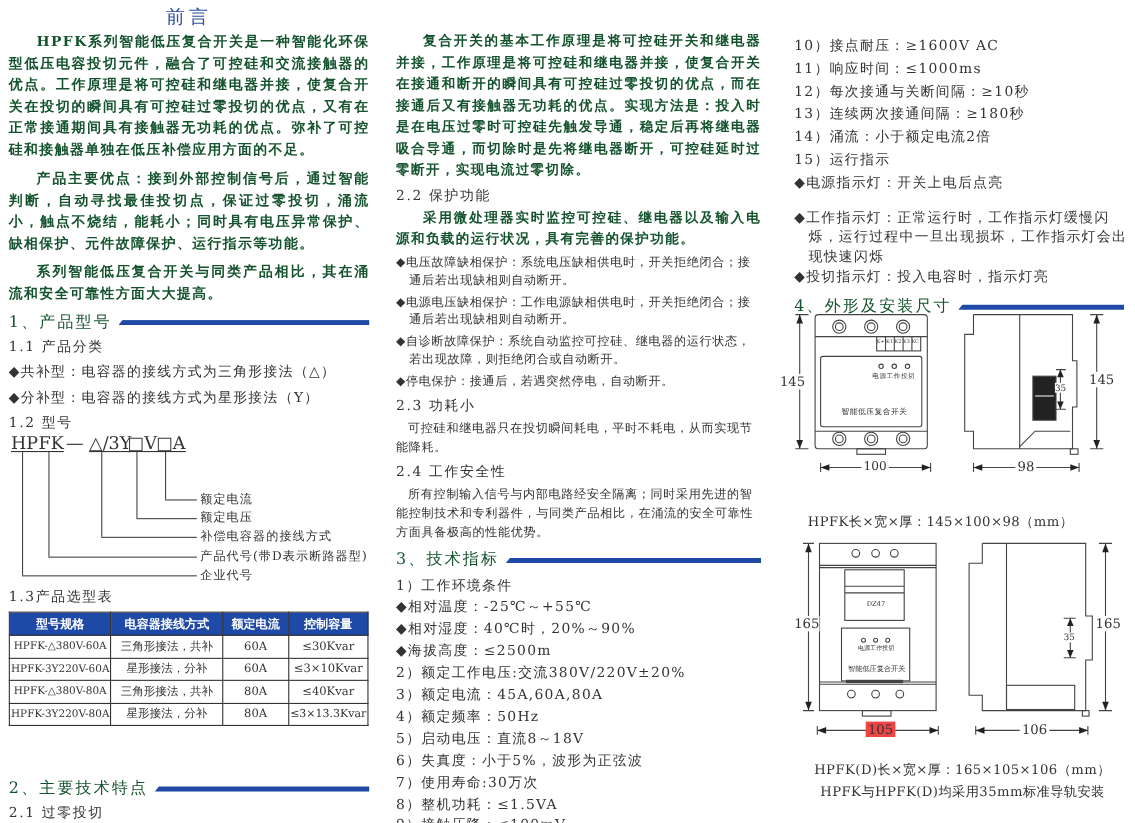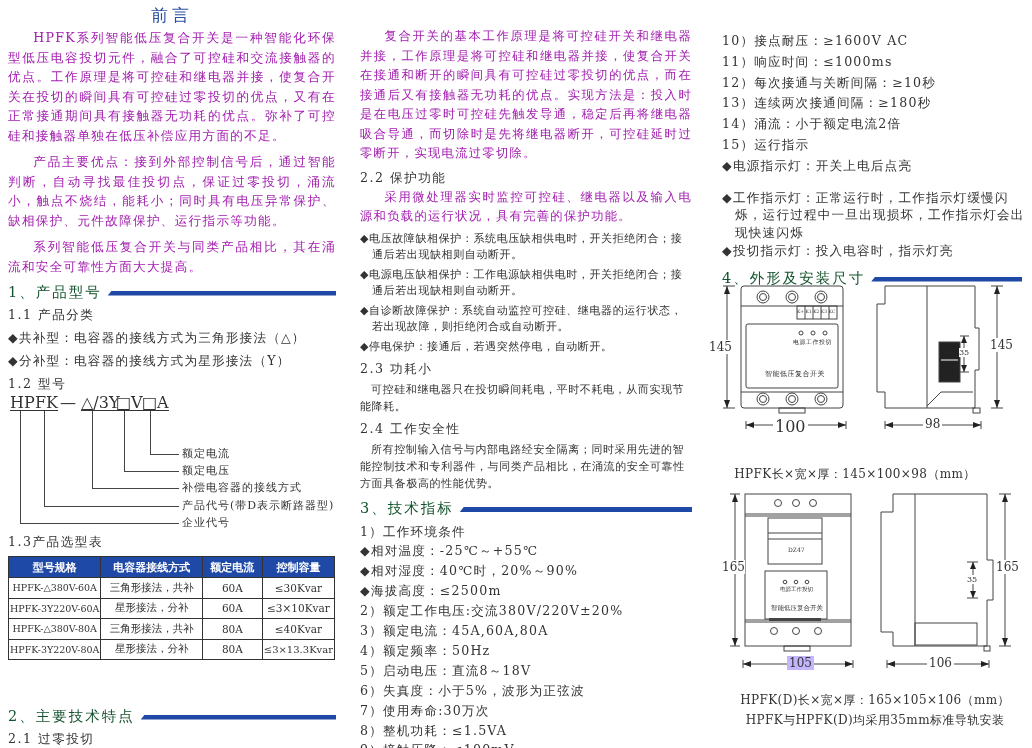--- a/index.html
+++ b/index.html
@@ -4,21 +4,21 @@
 <style>
   * { margin:0; padding:0; box-sizing:border-box; }
   html,body { width:1032px; height:748px; background:#ffffff; overflow:hidden; }
   body { font-family:"DejaVu Serif","Liberation Serif",serif; color:#333; position:relative; }
   .col { position:absolute; top:0; }
   .c1 { left:8px; width:328px; }
   .c2 { left:360px; width:332px; }
   .c3 { left:722px; width:304px; }
 
   .title { text-align:center; color:#2a4f9f; font-size:17px; letter-spacing:4px; margin-top:4px; height:24px; }
-  .para { font-size:12.6px; line-height:19.5px; letter-spacing:1.3px; text-align:justify; color:#a21caf; }
+  .para { font-size:12.6px; line-height:19.5px; letter-spacing:1.3px; text-align:justify; color:#14532d;font-weight:bold; }
   .para.indent { text-indent:2em; }
 
   .h1 { position:relative; height:22px; color:#14532d; font-size:14.5px; letter-spacing:2px; display:flex; align-items:center; }
   .h1 .bar { flex:1; height:5px; background:#1f49a6; margin-left:6px; margin-top:2px; clip-path:polygon(4px 0,100% 0,100% 100%,0 100%); }
   .h2 { font-size:12.6px; letter-spacing:1.5px; color:#333; height:20px; line-height:20px; }
   .li { font-size:12.6px; letter-spacing:1.2px; line-height:20px; color:#333; }
   .sm { font-size:11px; letter-spacing:0.6px; line-height:16px; color:#333; }
   .sm.bul { padding-left:12px; text-indent:-12px; margin-bottom:4px; }
 
   
@@ -248,21 +248,21 @@
         <polygon points="141,145 133,142 133,148"></polygon>
       <polygon points="292,6 289,14 295,14"></polygon>
         <polygon points="292,128 289,120 295,120"></polygon>
       <polygon points="180,145 188,142 188,148"></polygon>
         <polygon points="276,145 268,142 268,148"></polygon>
       <polygon points="259,56 256,63 262,63"></polygon>
         <polygon points="259,92 256,85 262,85"></polygon>
     </g>
   </svg>
   <span style="position:absolute;left:4px;top:60px;font-size:12px;background:#fff;">145</span>
-  <span style="position:absolute;left:68px;top:137px;font-size:16px;background:#fff;padding:0 2px;text-align:right;">100</span>
+  <span style="position:absolute;left:78px;top:137px;font-size:11px;background:#fff;padding:0 2px;text-align:right;">100</span>
   <span style="position:absolute;left:285px;top:58px;font-size:12px;background:#fff;">145</span>
   <span style="position:absolute;left:218px;top:137px;font-size:12px;background:#fff;padding:0 2px;">98</span>
   <span style="position:absolute;left:254px;top:68px;font-size:8px;background:#fff;">35</span>
   <span style="position:absolute;left:92px;top:29px;font-size:4.5px;letter-spacing:0;">K+ K1 K2 K3 KC</span>
   <span style="position:absolute;left:88px;top:58px;font-size:6px;letter-spacing:0.5px;">电源工作投切</span>
   <span style="position:absolute;left:60px;top:89px;font-size:7px;letter-spacing:0.5px;">智能低压复合开关</span>
 </div>
 <div class="caption" style="position:absolute;left:705px;top:466px;width:300px;">HPFK长×宽×厚：145×100×98（mm）</div>
 
 <div style="position:absolute;left:725px;top:490px;width:300px;height:185px;">
@@ -327,21 +327,21 @@
         <polygon points="128,174 120,171 120,177"></polygon>
       <polygon points="280,4 277,12 283,12"></polygon>
         <polygon points="280,156 277,148 283,148"></polygon>
       <polygon points="162,174 170,171 170,177"></polygon>
         <polygon points="264,174 256,171 256,177"></polygon>
       <polygon points="248,72 245,79 251,79"></polygon>
         <polygon points="248,108 245,101 251,101"></polygon>
     </g>
   </svg>
   <span style="position:absolute;left:-3px;top:70px;font-size:12px;background:#fff;">165</span>
-  <span style="position:absolute;left:62px;top:166px;font-size:12px;background:#c4b5fd;padding:0 2px;">105</span>
+  <span style="position:absolute;left:62px;top:166px;font-size:12px;background:#ef4444;padding:0 2px;">105</span>
   <span style="position:absolute;left:271px;top:70px;font-size:12px;background:#fff;">165</span>
   <span style="position:absolute;left:202px;top:166px;font-size:12px;background:#fff;padding:0 2px;">106</span>
   <span style="position:absolute;left:242px;top:85px;font-size:8px;background:#fff;">35</span>
   <span style="position:absolute;left:63px;top:56px;font-size:6px;">DZ47</span>
   <span style="position:absolute;left:55px;top:96px;font-size:5.5px;">电源工作投切</span>
   <span style="position:absolute;left:46px;top:114px;font-size:6.5px;">智能低压复合开关</span>
 </div>
 <div class="caption" style="position:absolute;left:725px;top:692px;width:300px;">HPFK(D)长×宽×厚：165×105×106（mm）</div>
 <div class="caption" style="position:absolute;left:725px;top:712px;width:300px;">HPFK与HPFK(D)均采用35mm标准导轨安装</div>
 

